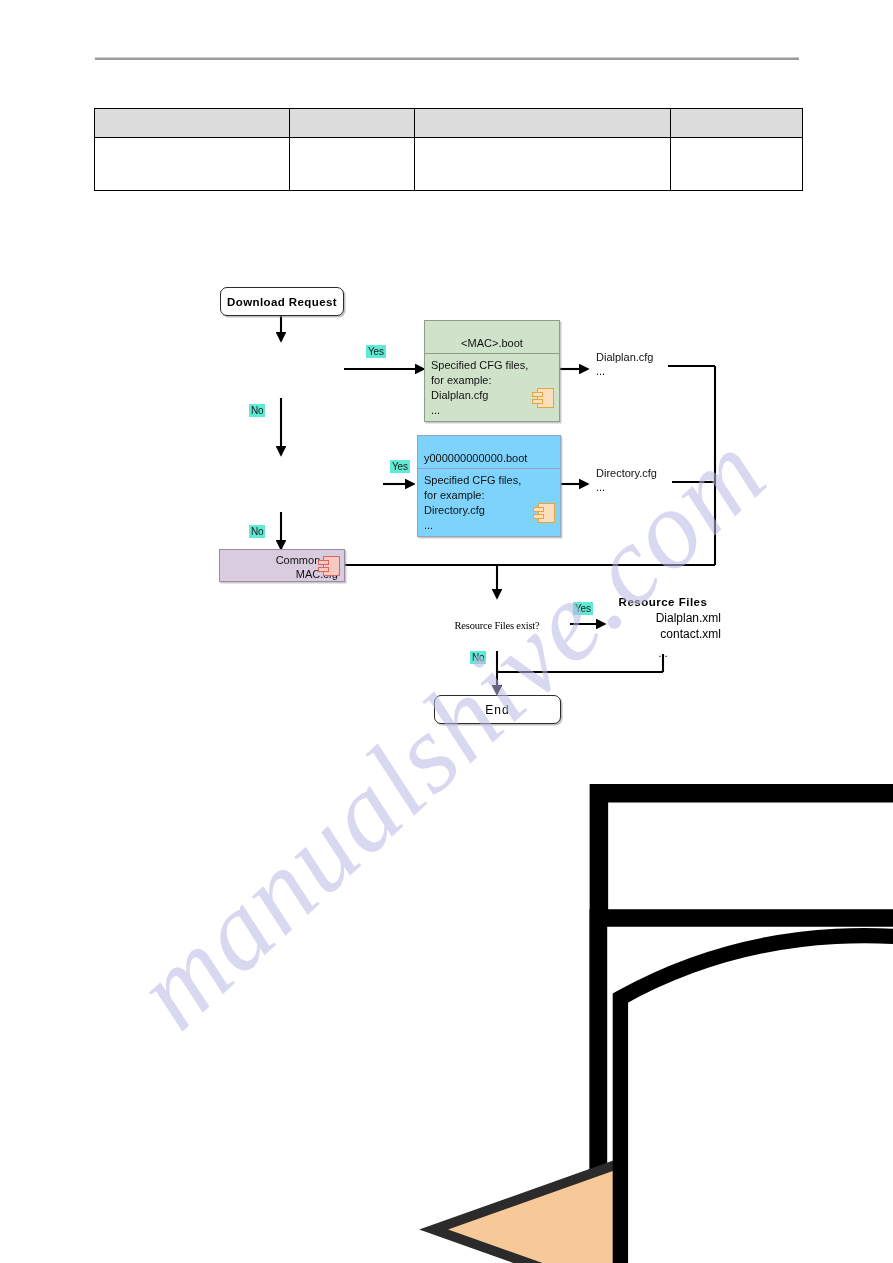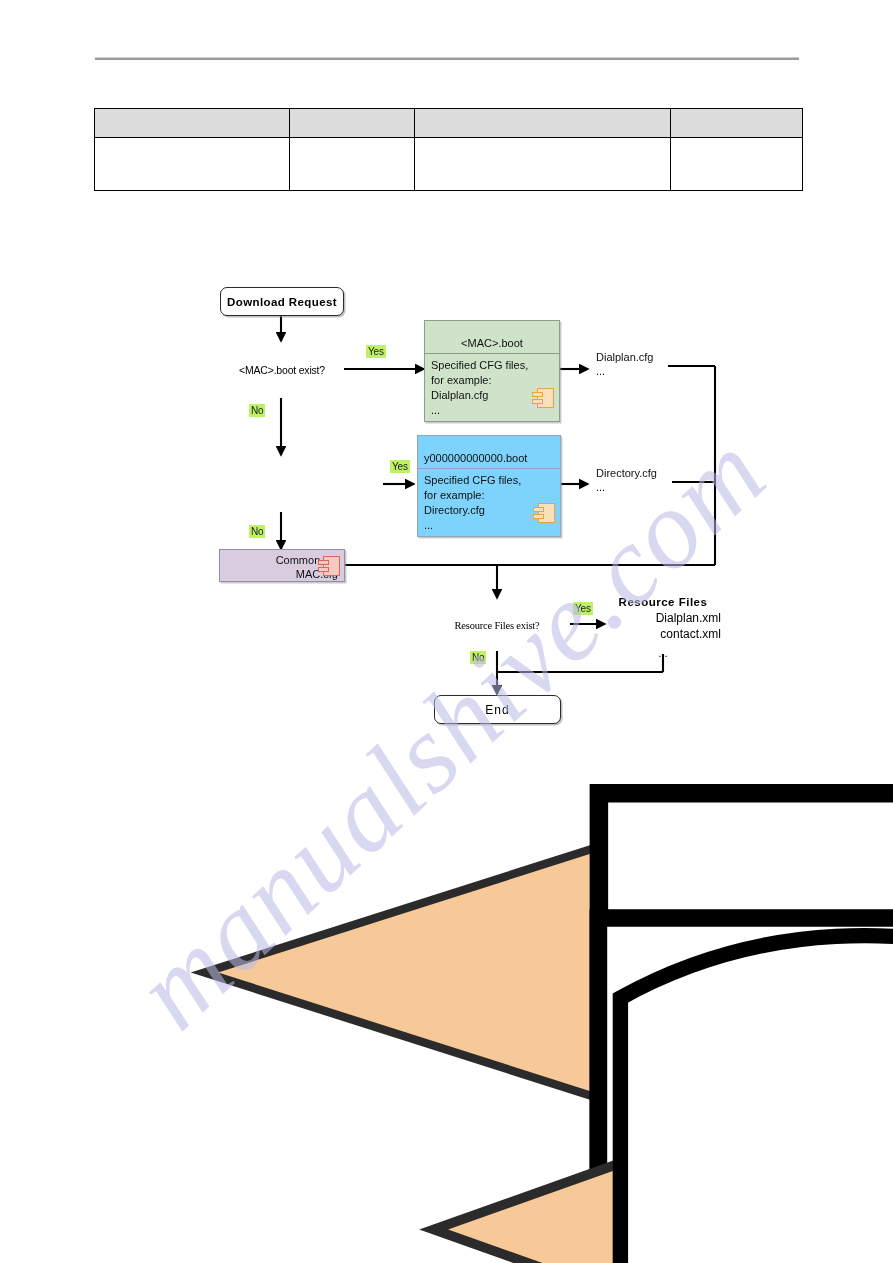--- a/index.html
+++ b/index.html
@@ -136,21 +136,21 @@
     letter-spacing: -0.2px;
   }
   .decision svg.dshape {
     position: absolute;
     left: 0; top: 0;
   }
 
   
   .edge-label {
     position: absolute;
-    background: #bef264;
+    background: #5eead4;
     color: #1a1a1a;
     font-size: 10px;
     line-height: 13px;
     padding: 0 2px;
     letter-spacing: -0.2px;
     z-index: 6;
   }
 
   
   .pkgbox {
@@ -325,26 +325,20 @@
 
         <line x1="663" y1="654" x2="663" y2="672"></line>
         <line x1="663" y1="672" x2="497" y2="672"></line>
       </g>
     </svg>
 
     <div class="node terminator" style="left:220px; top:287px; width:124px; height:29px;">
       <span>Download Request</span>
     </div>
 
-    <div class="node decision" style="left:196px; top:341px; width:172px; height:57px;">
-      <svg class="dshape" width="172" height="57" viewBox="0 0 172 57">
-        <polygon points="86,1.6 170.4,28.5 86,55.4 1.6,28.5" fill="#f7c998" stroke="#2b2b2b" stroke-width="1.6"></polygon>
-      </svg>
-      <span class="dlabel">&lt;MAC&gt;.boot exist?</span>
-    </div>
     <div class="edge-label" style="left:366px; top:345px;">Yes</div>
     <div class="edge-label" style="left:249px; top:404px;">No</div>
 
     <div class="edge-label" style="left:390px; top:460px;">Yes</div>
     <div class="edge-label" style="left:249px; top:525px;">No</div>
 
     <div class="pkgbox" style="left:424px; top:320px; width:136px; height:102px;">
       <div class="pkg-head">&lt;MAC&gt;.boot</div>
       <div class="pkg-body">
         <div>Specified CFG files,</div>

